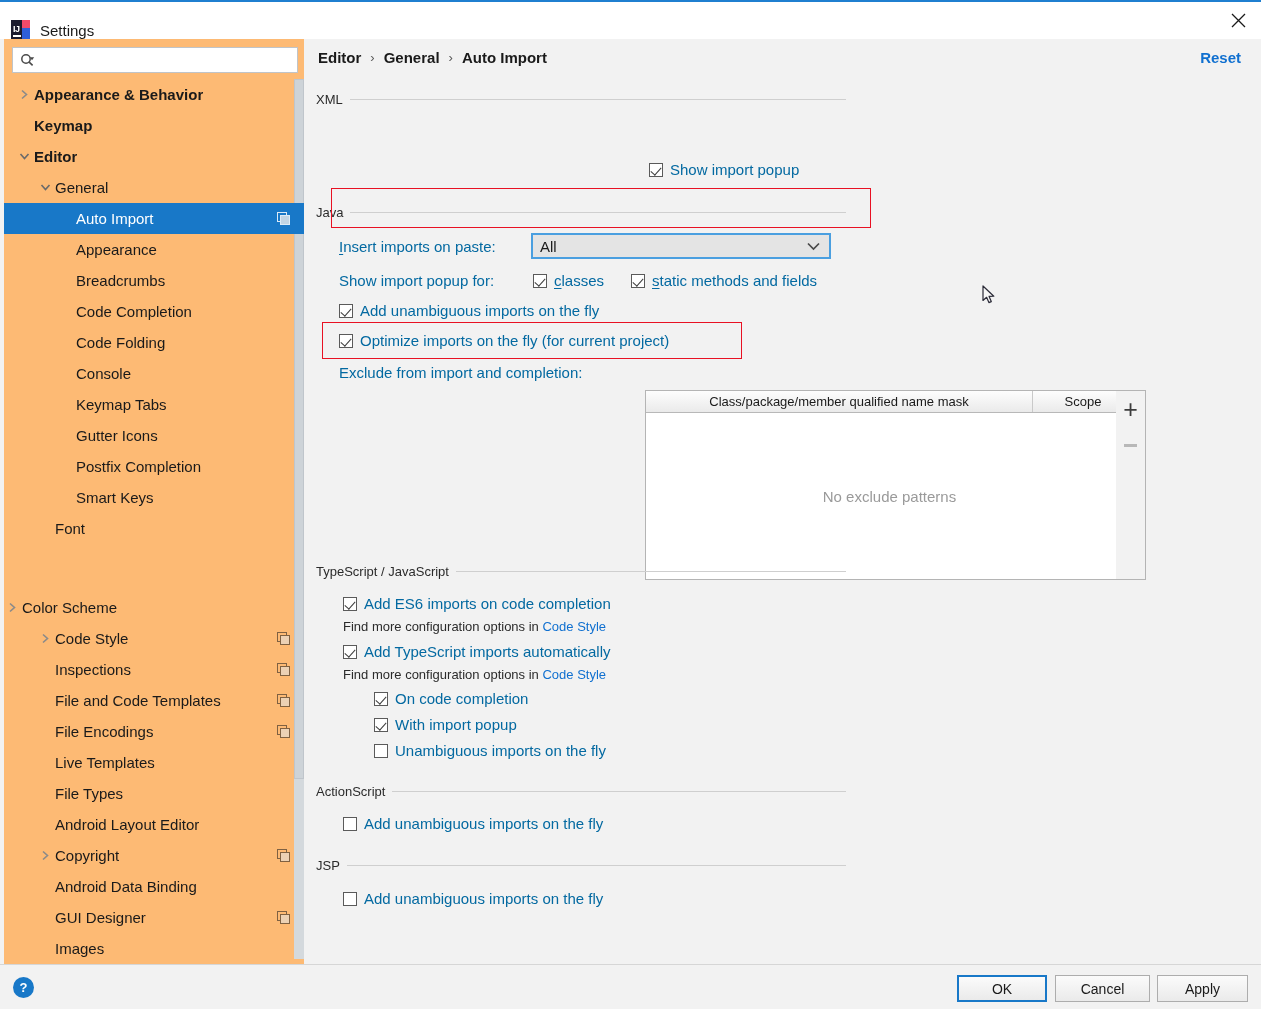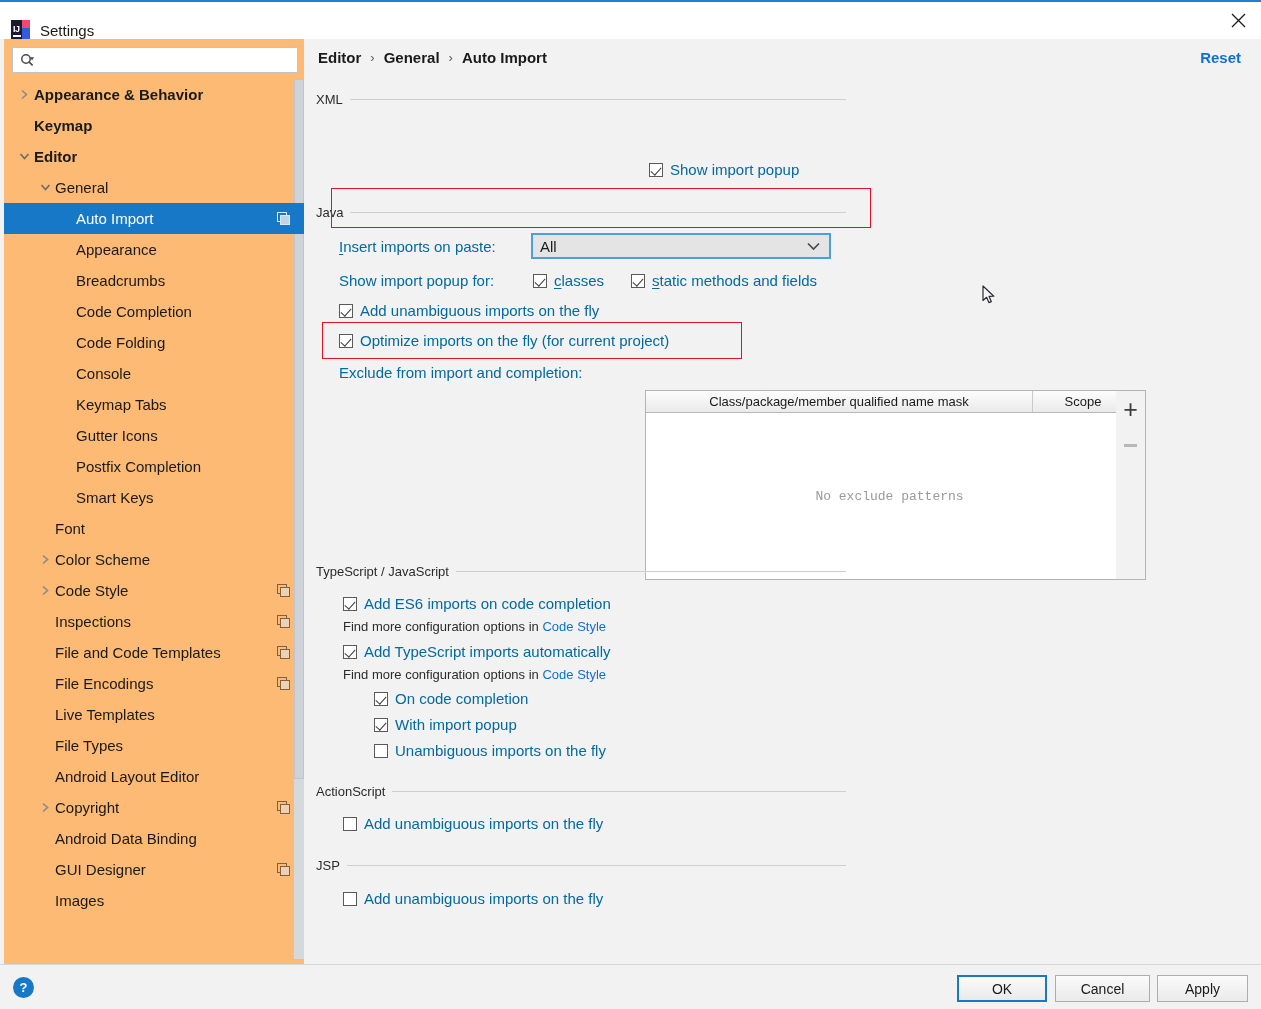--- a/index.html
+++ b/index.html
@@ -190,21 +190,21 @@
   #excl-header .th {
     display: flex; align-items: center; justify-content: center;
     white-space: nowrap;
   }
   #excl-header .th.c1 { flex: 1; border-right: 1px solid #c9c9c9; }
   #excl-header .th.c2 { width: 100px; }
   #excl-body {
     flex: 1; position: relative; background: #ffffff;
     display: flex; align-items: center; justify-content: center;
   }
-  #excl-empty { font-size: 13px; color: #9a9a9a; font-family: Liberation Mono, monospace; }
+  #excl-empty { font-size: 15px; color: #9a9a9a; }
   #excl-vscroll {
     width: 12px; border-left: 1px solid #d6d6d6; background: #f7f7f7;
   }
   #excl-side {
     position: absolute; left: 812px; top: 351px;
     width: 30px; height: 190px;
     border: 1px solid #b4b4b4; border-left: none;
     background: #f2f2f2;
     display: flex; flex-direction: column; align-items: center;
     padding-top: 5px; gap: 10px;
@@ -359,21 +359,21 @@
           <span class="tree-label">Postfix Completion</span>
         </li>
         <li class="tree-item" style="padding-left: 54px;">
           <span class="tree-arrow none"></span>
           <span class="tree-label">Smart Keys</span>
         </li>
         <li class="tree-item" style="padding-left: 33px;">
           <span class="tree-arrow none"></span>
           <span class="tree-label">Font</span>
         </li>
-        <li class="tree-item" style="padding-left: 33px;">
+        <li class="tree-item" style=" margin-top: 48px;">
           <span class="tree-arrow">
             <svg width="9" height="11" viewBox="0 0 9 11">
               <path d="M2 1.5 L6.5 5.5 L2 9.5" stroke="#8a8a8a" stroke-width="1.6" fill="none"></path>
             </svg>
           </span>
           <span class="tree-label">Color Scheme</span>
         </li>
         <li class="tree-item" style="padding-left: 33px;">
           <span class="tree-arrow">
             <svg width="9" height="11" viewBox="0 0 9 11">

